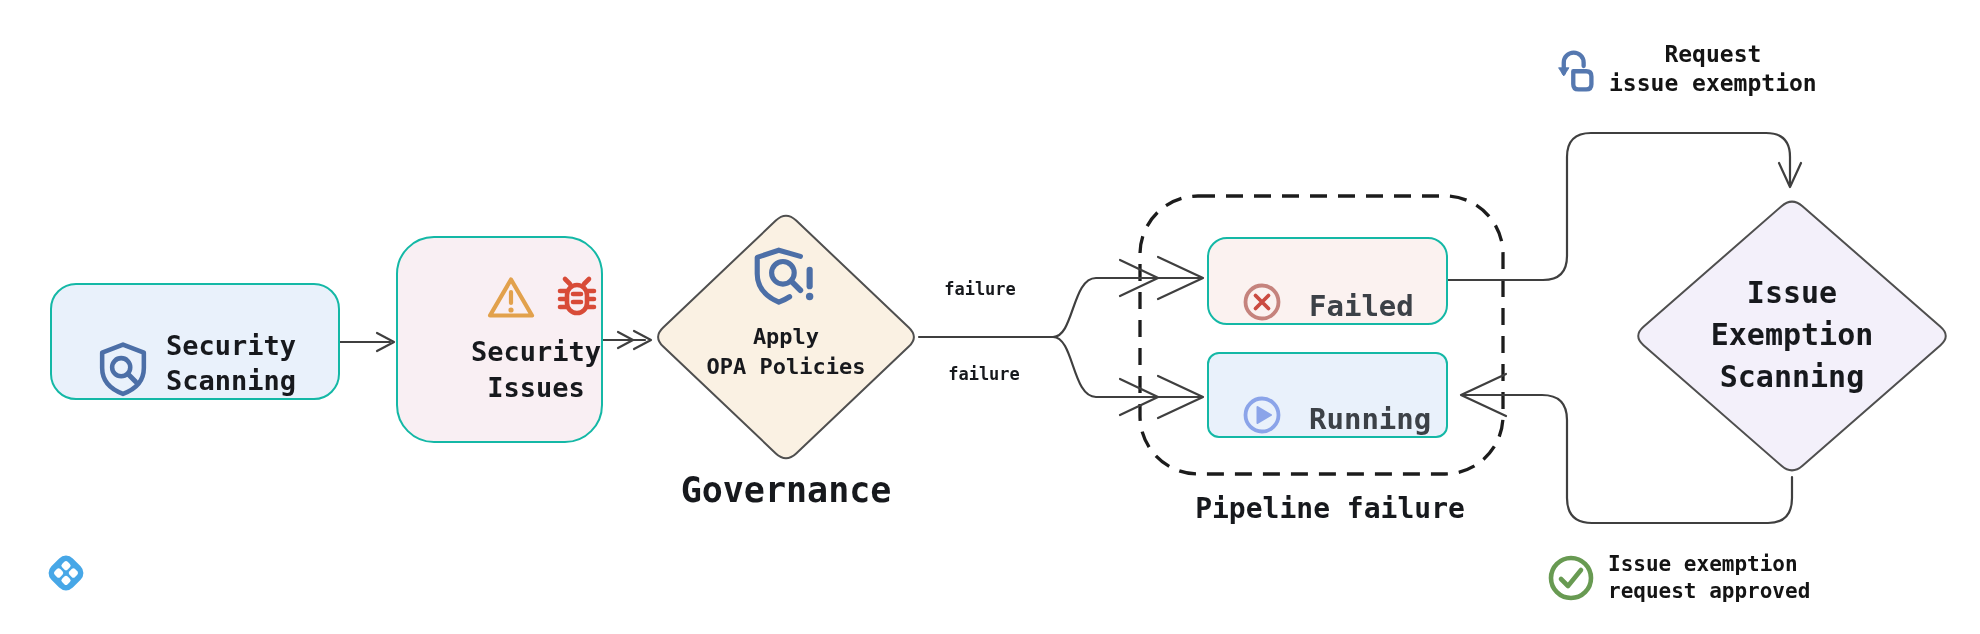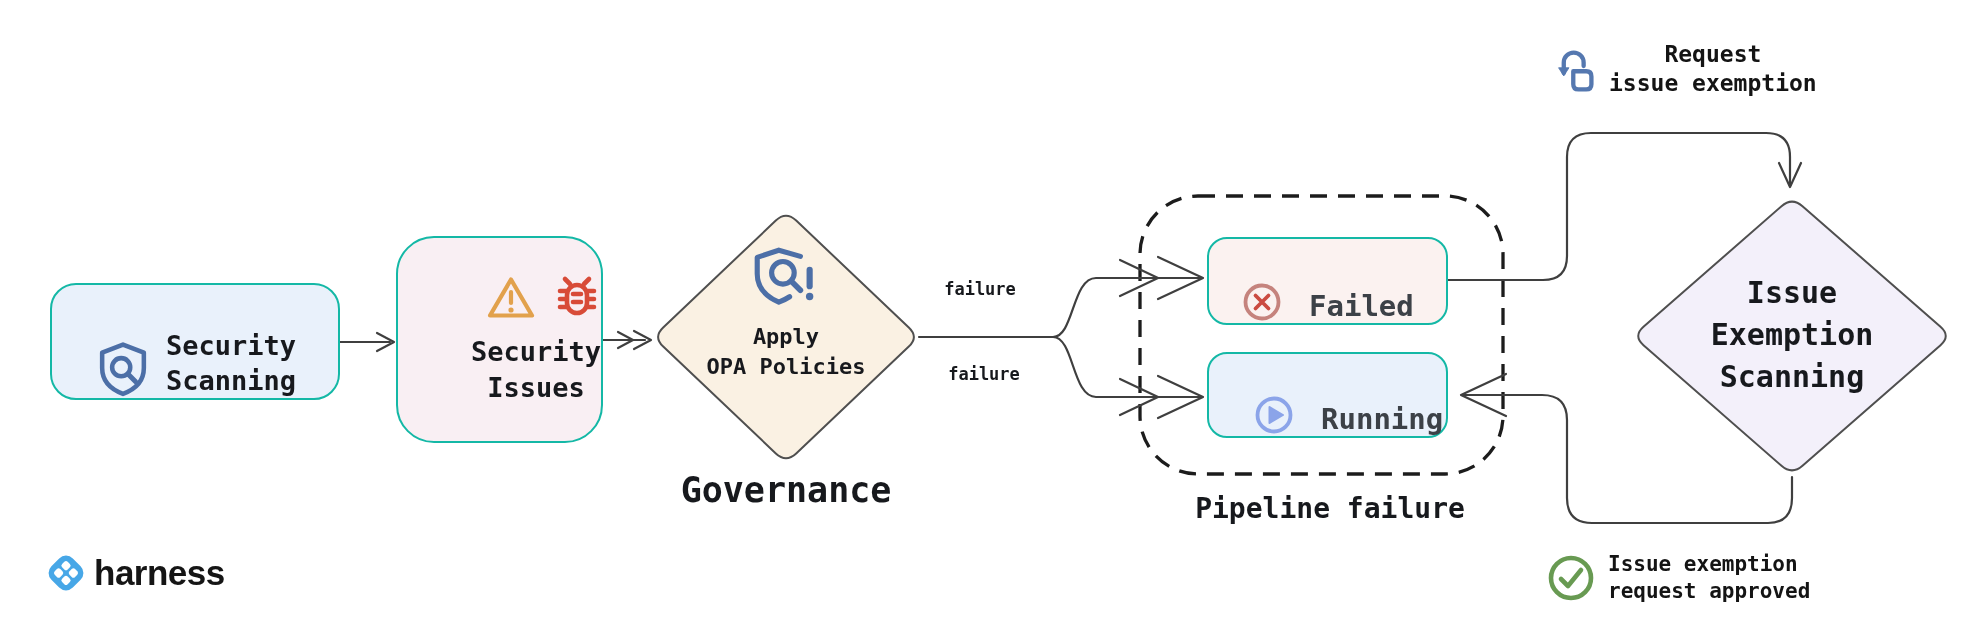--- a/index.html
+++ b/index.html
@@ -19,22 +19,22 @@
           background:#f9eff3;flex-direction:column;gap:12px;}
   .issues .nlabel{font-size:27px;line-height:1.3;}
   .icons-row{display:flex;align-items:center;gap:18px;}
 
   .opa-content{position:absolute;left:653px;top:243px;width:266px;display:flex;
                flex-direction:column;align-items:center;gap:5px;}
   .opa-content .nlabel{font-size:22px;line-height:1.35;}
 
   .failed{left:1207px;top:237px;width:241px;height:88px;border-radius:20px;
           background:#fbf2f0;justify-content:flex-start;padding-left:32px;gap:26px;}
-  .running{left:1207px;top:352px;width:241px;height:86px;border-radius:20px;
-           background:#e9f1fb;justify-content:flex-start;padding-left:44px;gap:26px;}
+  .running{left:1207px;top:352px;width:241px;height:86px;border-radius:12px;
+           background:#e9f1fb;justify-content:flex-start;padding-left:32px;gap:26px;}
   .plabel{font-size:29px;font-weight:700;color:#3c4147;}
 
   .iew-content{position:absolute;left:1633px;top:272px;width:318px;text-align:center;}
   .iew-content .nlabel{font-size:30px;line-height:1.4;}
 
   .caption{position:absolute;font-weight:700;color:#17191d;text-align:center;}
   .governance{left:636px;top:470px;width:300px;font-size:35px;}
   .pstatus{left:1135px;top:492px;width:390px;font-size:28px;}
 
   .edge-label{position:absolute;width:160px;font-weight:700;font-size:17px;
@@ -182,16 +182,15 @@
   <div class="logo">
     <svg width="44" height="44" viewBox="0 0 48 48">
       <g transform="rotate(45 24 24)">
         <rect x="7.5" y="7.5" width="33" height="33" rx="10.5" fill="#47a7e7"></rect>
         <rect x="14" y="14" width="8.6" height="8.6" rx="2.6" fill="#ffffff"></rect>
         <rect x="25.4" y="14" width="8.6" height="8.6" rx="2.6" fill="#ffffff"></rect>
         <rect x="14" y="25.4" width="8.6" height="8.6" rx="2.6" fill="#ffffff"></rect>
         <rect x="25.4" y="25.4" width="8.6" height="8.6" rx="2.6" fill="#ffffff"></rect>
       </g>
     </svg>
-    <div class="logo-text">harness</div>
   </div>
 
 </div>
 
 </body></html>

